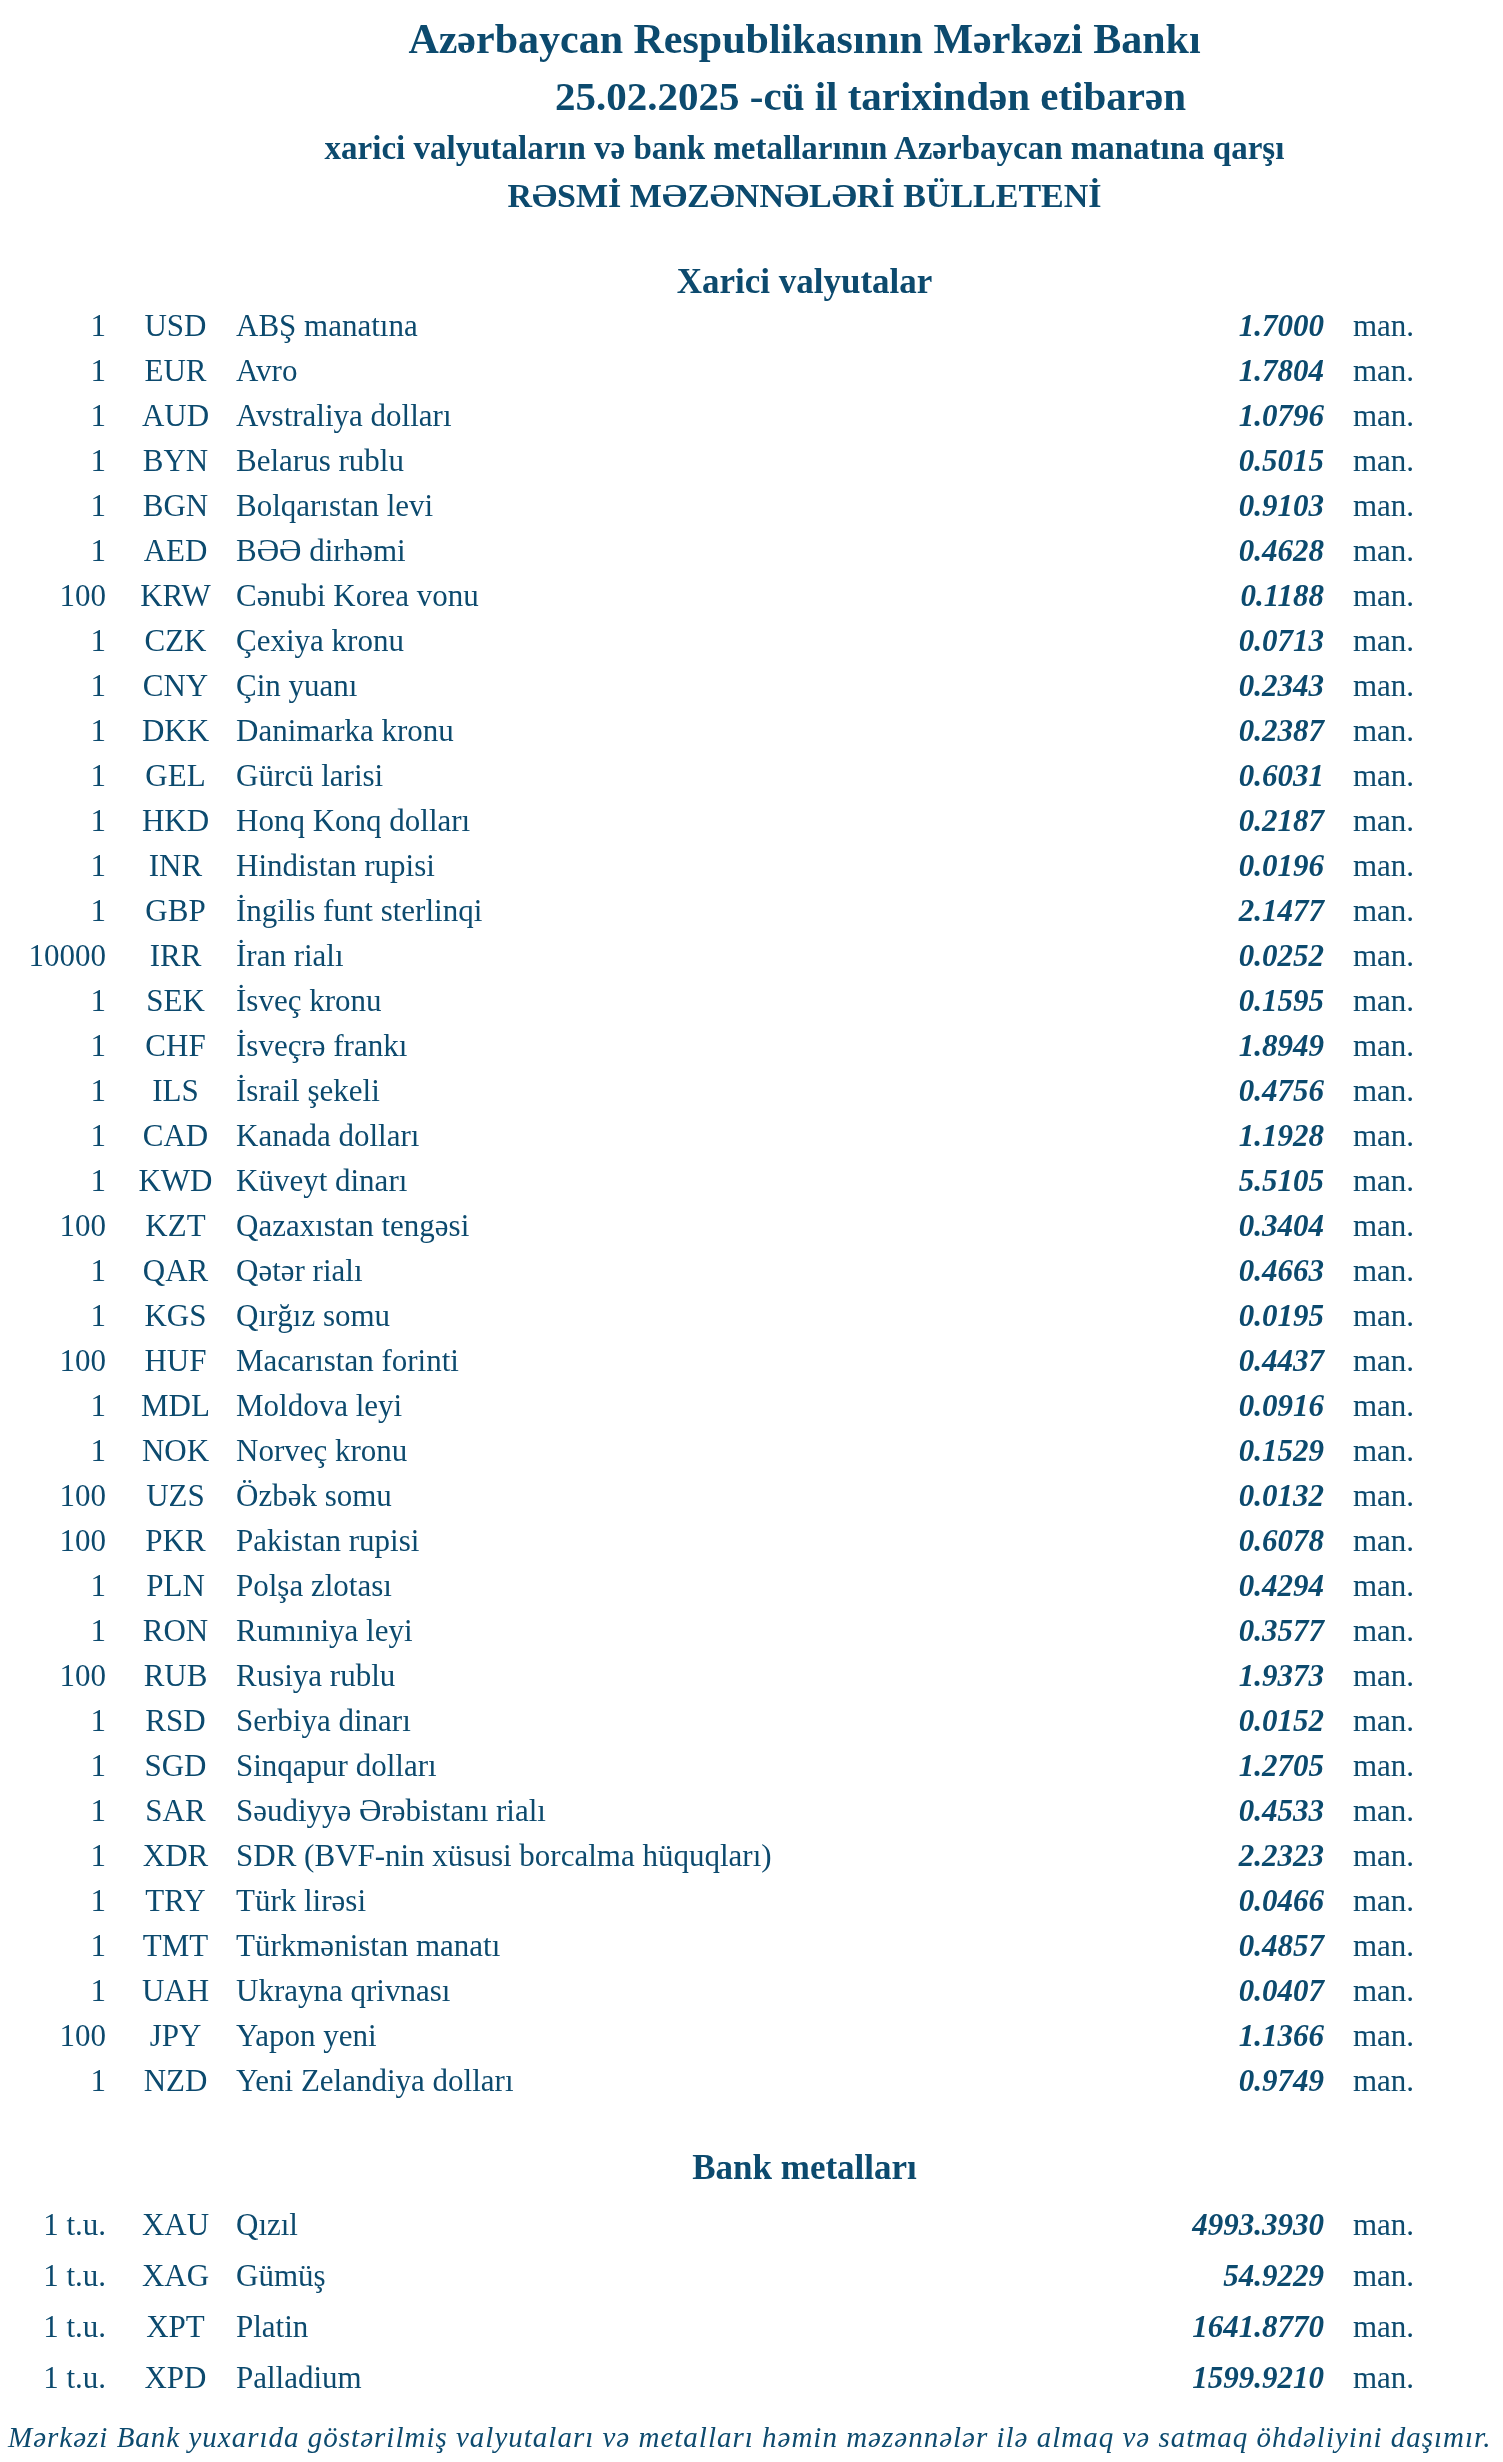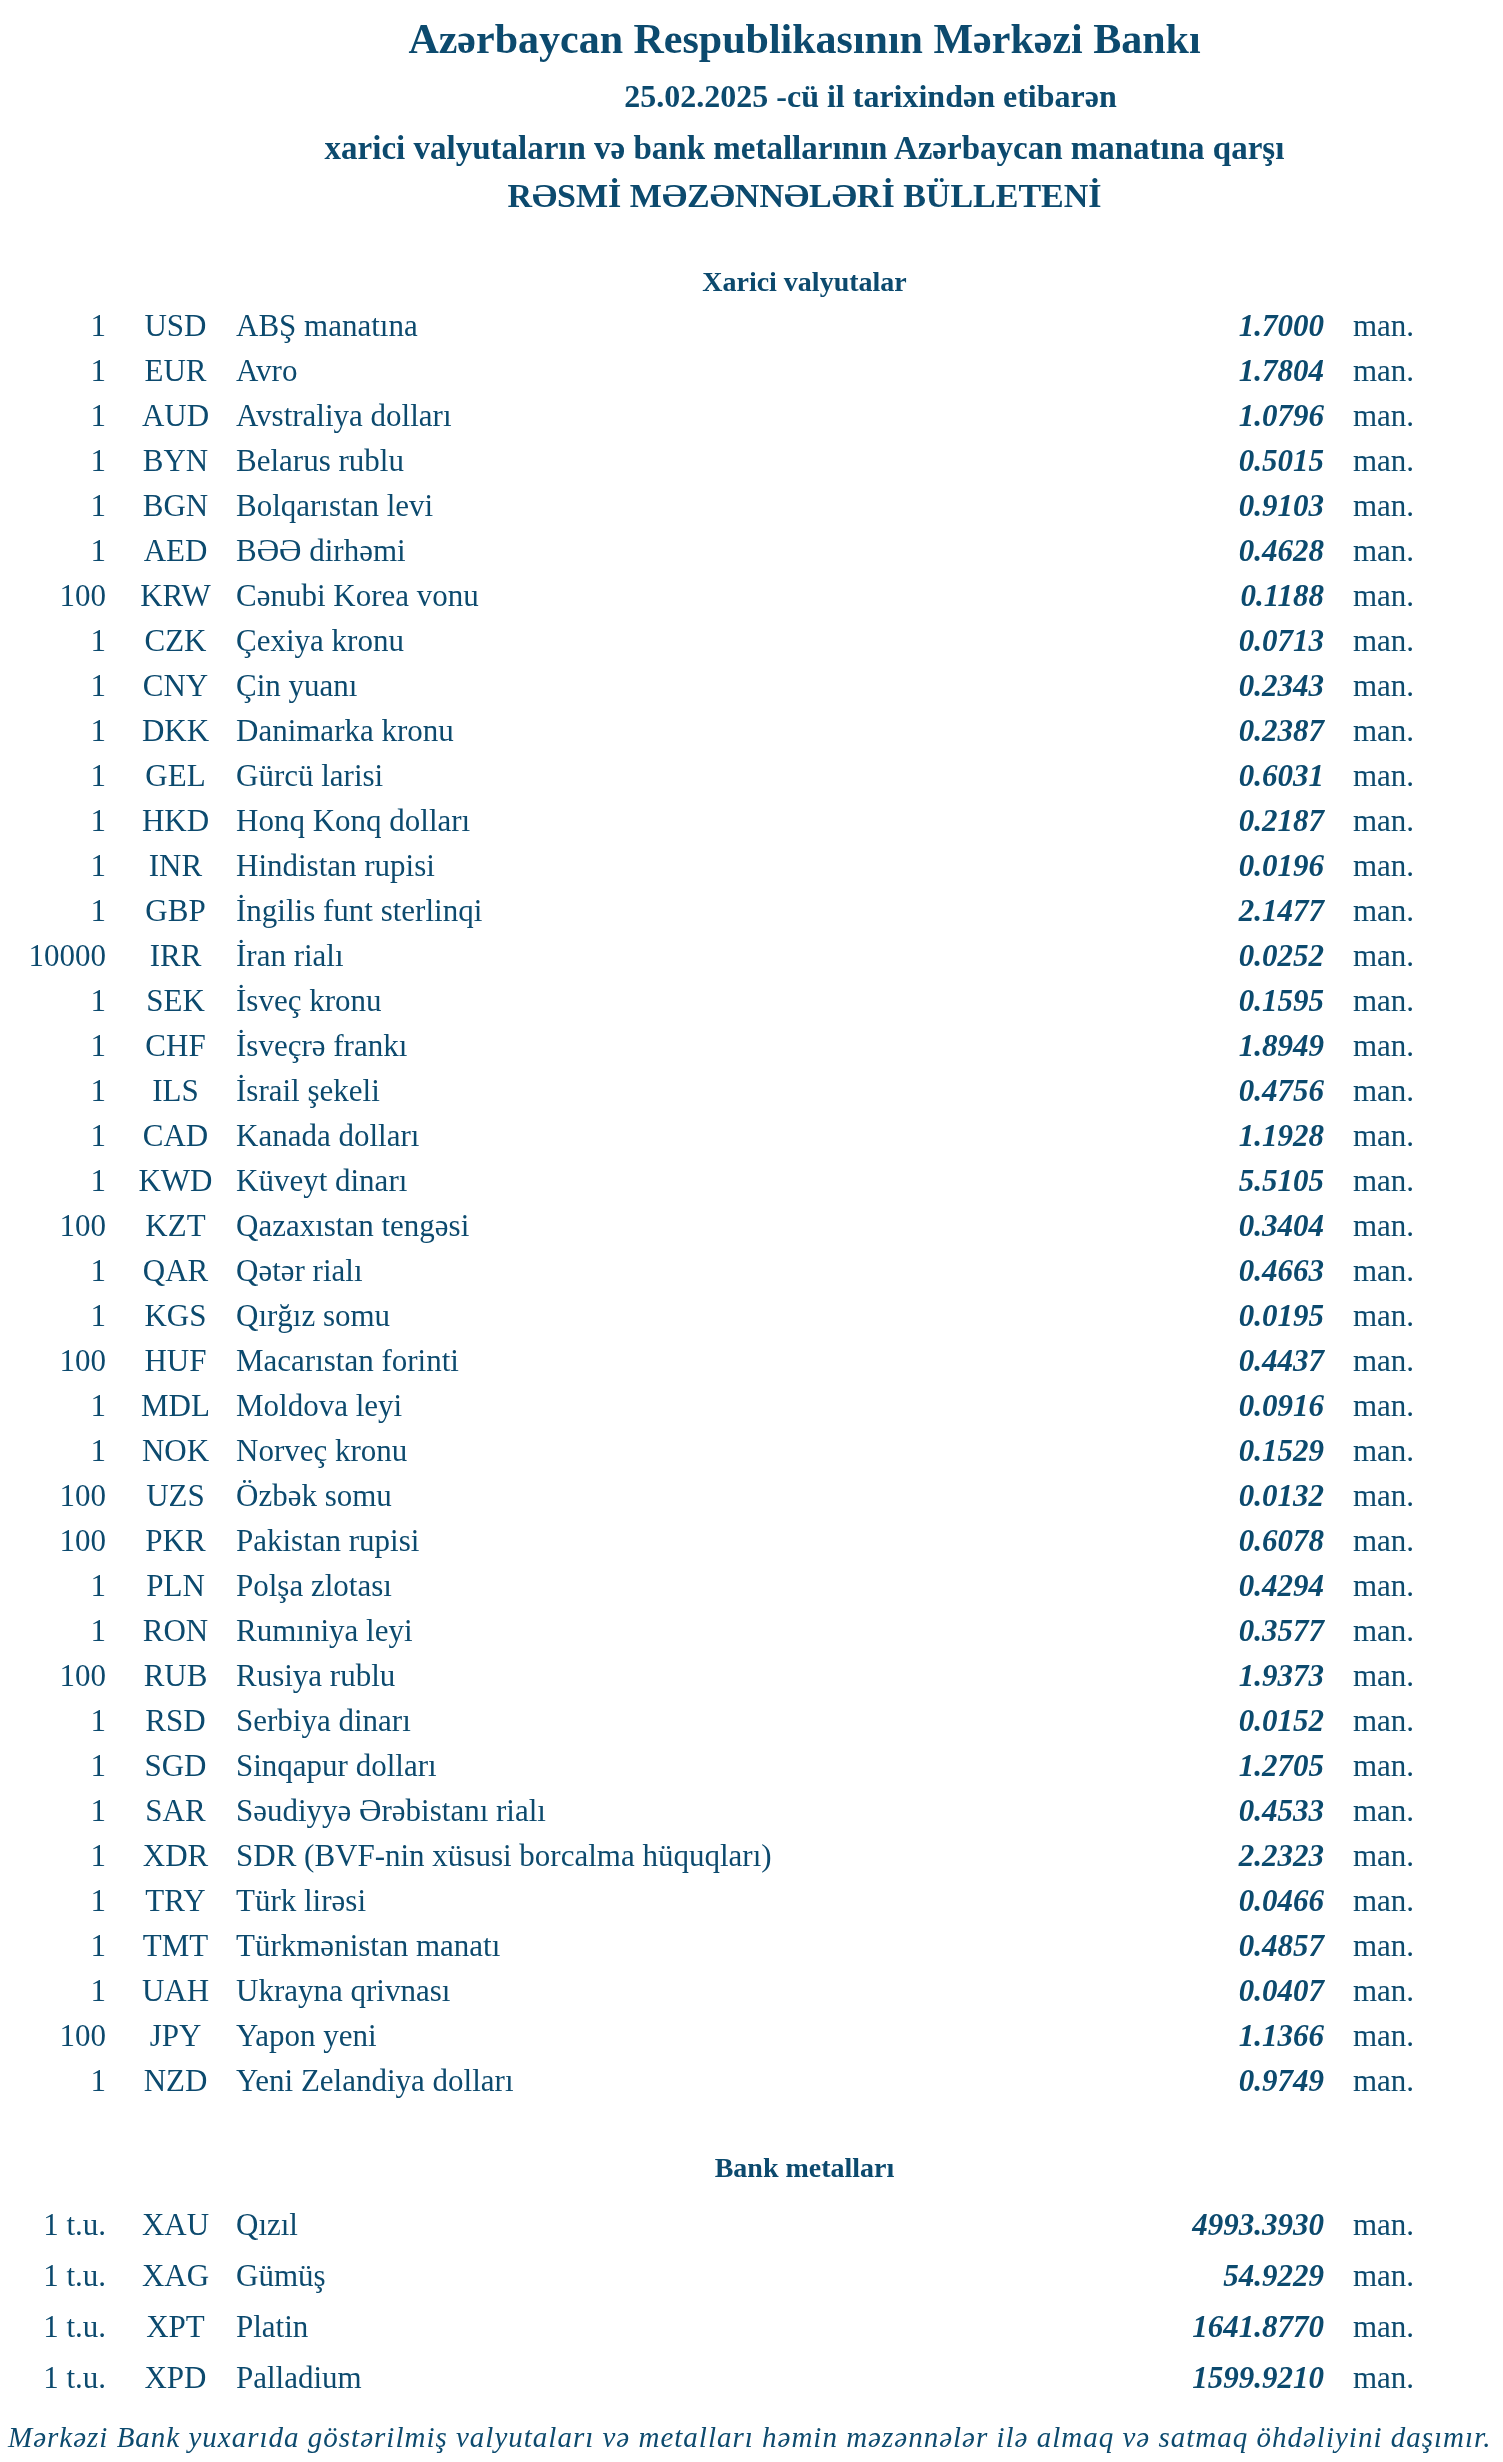--- a/index.html
+++ b/index.html
@@ -7,24 +7,24 @@
     position: relative;
     width: 1504px;
     height: 2462px;
     background: #ffffff;
     color: #0c4a6e;
     font-family: "Liberation Serif", "DejaVu Serif", serif;
     overflow: hidden;
   }
   .hline { position: absolute; left: 105px; right: 0; text-align: center; font-weight: bold; white-space: nowrap; }
   .title    { top: 14.5px;  font-size: 42px; line-height: 48px; }
-  .dateline { top: 79px;  left: 237px; font-size: 32px; line-height: 34px; }
+  .dateline { top: 79px;  left: 237px; font-size: 41px; line-height: 34px; }
   .subtitle { top: 131px; font-size: 33px; line-height: 35px; }
   .bulletin { top: 178px; font-size: 34px; line-height: 35px; }
-  .section-title { position: absolute; left: 105px; right: 0; text-align: center; font-weight: bold; font-size: 28px; line-height: 37px; white-space: nowrap; }
+  .section-title { position: absolute; left: 105px; right: 0; text-align: center; font-weight: bold; font-size: 35px; line-height: 37px; white-space: nowrap; }
   .sec-currencies { top: 263px; }
   .sec-metals     { top: 2149px; }
   .rows { position: absolute; left: 0; right: 0; }
   .rows-currencies { top: 303px; }
   .rows-metals     { top: 2196px; }
   .row { position: relative; height: 45px; }
   .rows-metals .row { height: 44px; margin-top: 7px; }
   .row span {
     position: absolute; top: 0; height: 100%;
     display: flex; align-items: center;

